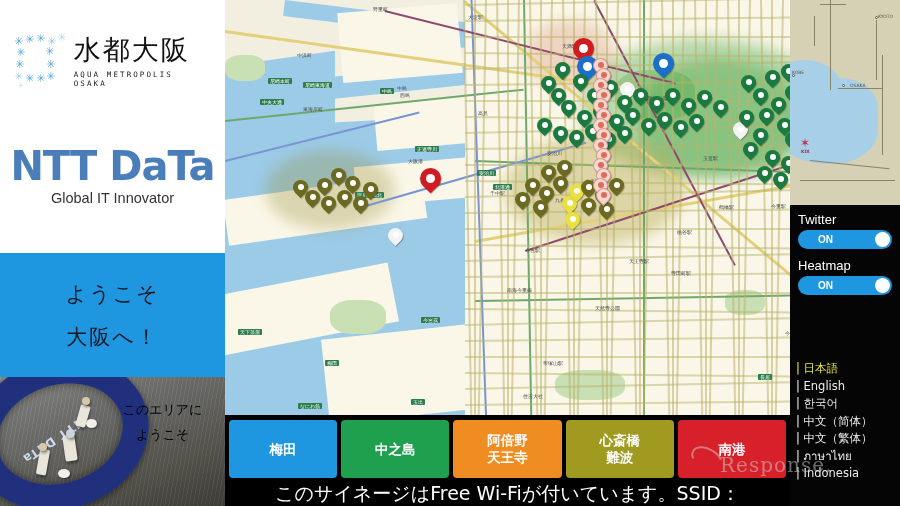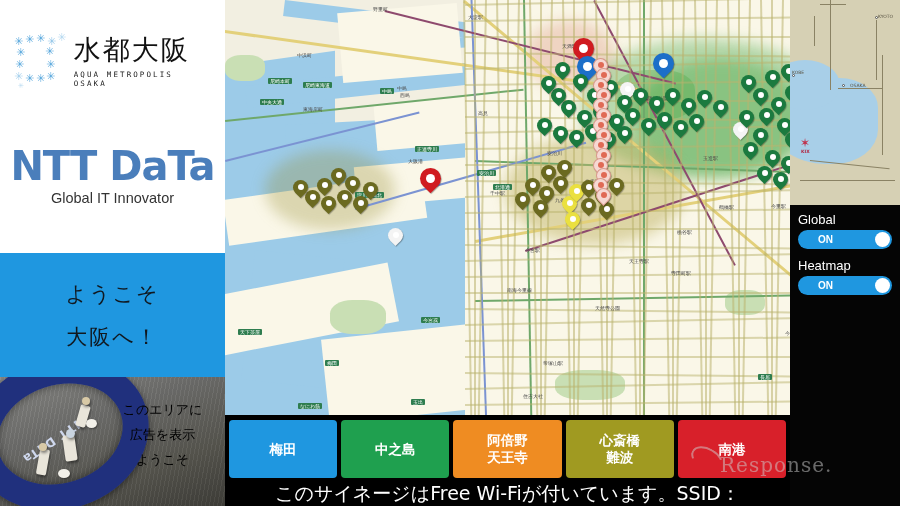--- a/index.html
+++ b/index.html
@@ -152,21 +152,20 @@
       <div class="mini-fig" style="left:78px;top:28px;width:10px;height:22px;transform:rotate(16deg);"></div>
       <div class="mini-fig" style="left:82px;top:20px;width:8px;height:8px;border-radius:50%;background:#d8c9a6;"></div>
       <div class="mini-blob" style="left:86px;top:42px;width:11px;height:9px;"></div>
       <div class="mini-fig" style="left:64px;top:58px;width:12px;height:26px;transform:rotate(-8deg);"></div>
       <div class="mini-fig" style="left:66px;top:52px;width:9px;height:9px;border-radius:50%;background:#c9d4e0;"></div>
       <div class="mini-blob" style="left:58px;top:92px;width:12px;height:9px;"></div>
       <div class="mini-fig" style="left:38px;top:72px;width:10px;height:26px;transform:rotate(10deg);"></div>
       <div class="mini-fig" style="left:39px;top:66px;width:8px;height:8px;border-radius:50%;background:#d8c9a6;"></div>
       <div class="ad-text">
         <div>このエリアに</div>
-        <div>広告を表示</div>
         <div>ようこそ</div>
       </div>
     </div>
   </div>
 
   <div id="map-area">
 
     <div class="water" style="left:-20px;top:140px;width:280px;height:290px;"></div>
     <div class="water" style="left:-20px;top:60px;width:130px;height:90px;transform:skewY(-8deg);"></div>
     <div class="water" style="left:60px;top:0px;width:460px;height:16px;transform:rotate(7deg);transform-origin:0 0;"></div>
@@ -695,35 +694,44 @@
       <div style="position:absolute;left:10px;top:138px;width:10px;height:10px;color:#c0304a;font-size:12px;line-height:10px;">✶</div>
       <div id="mm-labels">
           <div class="mm-lbl" style="left: 88px; top: 14px;">KYOTO</div>
           <div class="mm-lbl" style="left: 2px; top: 70px;">KOBE</div>
           <div class="mm-lbl" style="left: 60px; top: 83px;">OSAKA</div>
           <div class="mm-lbl" style="left: 11px; top: 149px; color: rgb(176, 42, 69); font-weight: bold;">KIX</div>
         </div>
     </div>
 
     <div class="toggle-block" style="top:212px;">
-      <div class="tog-label">Global</div>
+      <div class="tog-label">Twitter</div>
       <div class="tog">
         <span>ON</span>
         <em></em>
       </div>
     </div>
 
     <div class="toggle-block" style="top:258px;">
       <div class="tog-label">Heatmap</div>
       <div class="tog">
         <span>ON</span>
         <em></em>
       </div>
     </div>
 
+    <div id="langlist">
+        <div class="lang sel">日本語</div>
+        <div class="lang">English</div>
+        <div class="lang">한국어</div>
+        <div class="lang">中文（简体）</div>
+        <div class="lang">中文（繁体）</div>
+        <div class="lang">ภาษาไทย</div>
+        <div class="lang">Indonesia</div>
+      </div>
   </div>
 
   <div id="bottom">
     <div id="cat-row">
         <div class="cat" style="background: rgb(31, 151, 224);">
           <div>梅田</div>
         </div>
         <div class="cat" style="background: rgb(31, 160, 79);">
           <div>中之島</div>
         </div>

